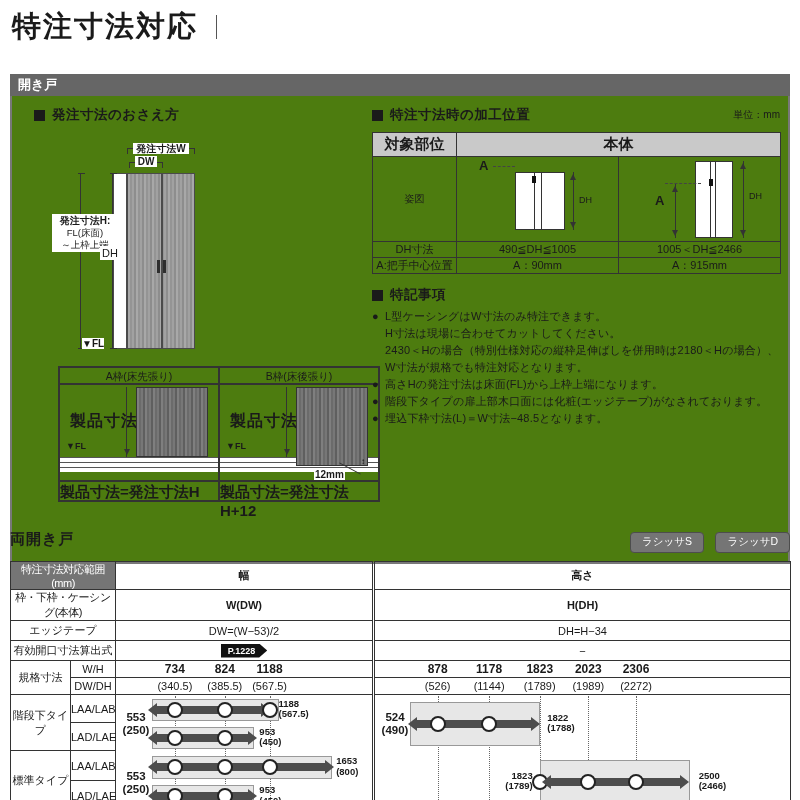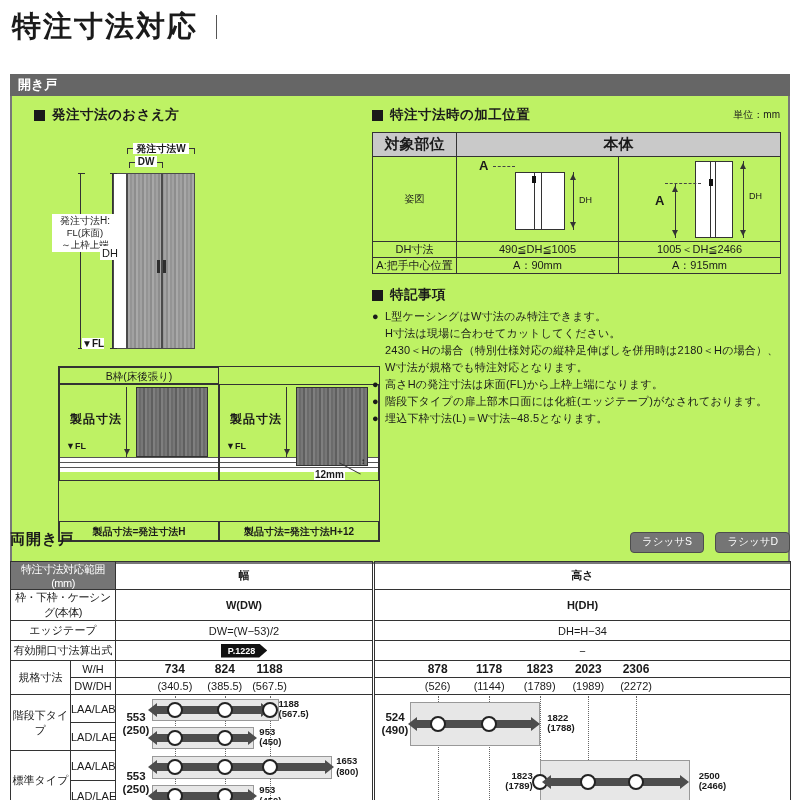--- a/index.html
+++ b/index.html
@@ -9,21 +9,21 @@
 
 .hdr{position:absolute;top:12px;left:12px;display:flex;align-items:flex-end;}
 .title{font-size:29px;font-weight:bold;letter-spacing:2px;line-height:1;}
 .hdr-div{width:1px;height:24px;background:#555;margin:0 16px 2px 18px;}
 .subtitle{font-size:16px;letter-spacing:1px;margin-bottom:2px;}
 
 
 .secbar{height:22px;background:#666;color:#fff;font-size:13px;font-weight:bold;
   line-height:22px;padding-left:8px;box-sizing:border-box;}
 .hiraki{position:absolute;top:74px;left:10px;width:780px;}
-.hbody{position:relative;height:468px;border:2px solid #787878;border-top:none;background:#bef264;box-sizing:border-box;}
+.hbody{position:relative;height:468px;border:2px solid #787878;border-top:none;background:#4d7c0f;box-sizing:border-box;}
 .h2row{display:flex;align-items:center;}
 .sq{display:inline-block;width:11px;height:11px;background:#1a1a1a;margin-right:7px;flex:0 0 auto;}
 .h2t{font-size:13.5px;font-weight:bold;letter-spacing:.5px;}
 
 
 .lcol{position:absolute;left:22px;top:10px;width:330px;}
 .odiag{position:absolute;left:24px;top:36px;width:310px;height:220px;}
 .dimline{position:absolute;border-top:1.5px solid #333;}
 .dimline::before,.dimline::after{content:"";position:absolute;top:-1px;width:0;height:6px;border-left:1.5px solid #333;}
 .dimline::before{left:0;}.dimline::after{right:0;}
@@ -36,45 +36,45 @@
   background:repeating-linear-gradient(90deg,#a8a8a8 0 2px,#949494 2px 4px,#a1a1a1 4px 6px,#8d8d8d 6px 8px);}
 .door .mid{position:absolute;left:50%;top:0;bottom:0;width:1.5px;background:#4a4a4a;}
 .door .hl{position:absolute;left:44%;top:86px;width:3px;height:13px;background:#2e2e2e;}
 .door .hr{position:absolute;left:53%;top:86px;width:3px;height:13px;background:#2e2e2e;}
 .vdim{position:absolute;border-left:1.5px solid #333;width:0;}
 .vdim::before,.vdim::after{content:"";position:absolute;left:-3px;width:7px;height:0;border-top:1.5px solid #333;}
 .vdim::before{top:0;}.vdim::after{bottom:0;}
 .dim-h{left:22px;top:31px;height:176px;}
 .dim-dh{left:54px;top:31px;height:176px;}
 .hlab{position:absolute;left:-6px;top:72px;width:66px;text-align:center;background:#fff;font-size:9.5px;line-height:1.3;}
-.hlab .b{font-weight:normal;font-size:10px;display:block;}
+.hlab .b{font-weight:bold;font-size:10px;display:block;}
 .hlab span{display:block;}
 .dhlab{position:absolute;left:42px;top:104px;background:#fff;font-size:11px;padding:1px 2px;}
 .fllab{position:absolute;left:24px;top:196px;font-size:10px;font-weight:bold;background:#fff;}
 
 
 .ftable{position:absolute;left:24px;top:260px;width:322px;border:1.5px solid #333;box-sizing:border-box;}
 .frow{display:flex;}
 .fcell{box-sizing:border-box;width:50%;border:1px solid #333;}
 .fhead{height:17px;font-size:10.5px;text-align:center;line-height:16px;}
 .fdg{height:97px;position:relative;overflow:hidden;}
-.prod{position:absolute;left:10px;top:26px;font-size:12px;font-weight:bold;letter-spacing:1px;}
+.prod{position:absolute;left:10px;top:26px;font-size:16px;font-weight:bold;letter-spacing:1px;}
 .varr{position:absolute;left:66px;top:2px;height:70px;border-left:1px solid #333;width:0;}
 .varr::after{content:"";position:absolute;left:-3.5px;bottom:-1px;border:3.5px solid transparent;border-top:6px solid #333;}
 .fl9{position:absolute;left:6px;top:56px;font-size:9px;font-weight:bold;}
 .floor{position:absolute;left:0;right:0;top:72px;height:15px;
   background:repeating-linear-gradient(180deg,#555 0 1px,#fff 1px 5px);}
 .fdoor{position:absolute;left:76px;top:2px;width:72px;border:1px solid #333;box-sizing:border-box;z-index:2;
   background:repeating-linear-gradient(90deg,#7f7f7f 0 2px,#6b6b6b 2px 4px,#777 4px 6px,#5f5f5f 6px 8px);}
 .fdoorA{height:70px;}
 .fdoorB{height:79px;}
 .lead12{position:absolute;left:118px;top:83px;width:24px;border-top:1px solid #333;transform:rotate(28deg);z-index:3;}
 .t12{position:absolute;left:94px;top:84px;font-size:10px;font-weight:bold;background:#fff;z-index:4;padding:0 1px;}
 .udar{position:absolute;left:141px;top:72px;font-size:8px;z-index:4;color:#111;}
-.fform{height:20px;font-size:10px;font-weight:bold;text-align:center;line-height:19px;margin-top:40px;}
+.fform{height:20px;font-size:15px;font-weight:bold;line-height:19px;}
 
 
 .rcol{position:absolute;left:360px;top:10px;width:408px;}
 .unit{font-size:10px;margin-left:auto;}
 .kako{border-collapse:collapse;table-layout:fixed;width:408px;margin-top:8px;}
 .kako td{border:1px solid #333;font-size:11px;text-align:center;padding:0;box-sizing:border-box;}
 .kako .th{background:#c9c9c9;font-weight:bold;font-size:15px;height:24px;}
 .kako .sugata{font-size:10px;}
 .kdg{position:relative;height:84px;}
 .kdoor{position:absolute;border:1.5px solid #333;box-sizing:border-box;background:#fff;}
@@ -180,20 +180,21 @@
             <span class="b">発注寸法H:</span>
             <span>FL(床面)</span>
             <span>～上枠上端</span>
           </div>
           <div class="dhlab">DH</div>
           <div class="fllab">▼FL</div>
         </div>
 
         <div class="ftable">
           <div class="frow">
+            <div class="fcell fhead">A枠(床先張り)</div>
             <div class="fcell fhead">B枠(床後張り)</div>
           </div>
           <div class="frow">
             <div class="fcell fdg">
               <div class="floor"></div>
               <span class="prod">製品寸法</span>
               <div class="varr"></div>
               <span class="fl9">▼FL</span>
               <div class="fdoor fdoorA"></div>
             </div>

